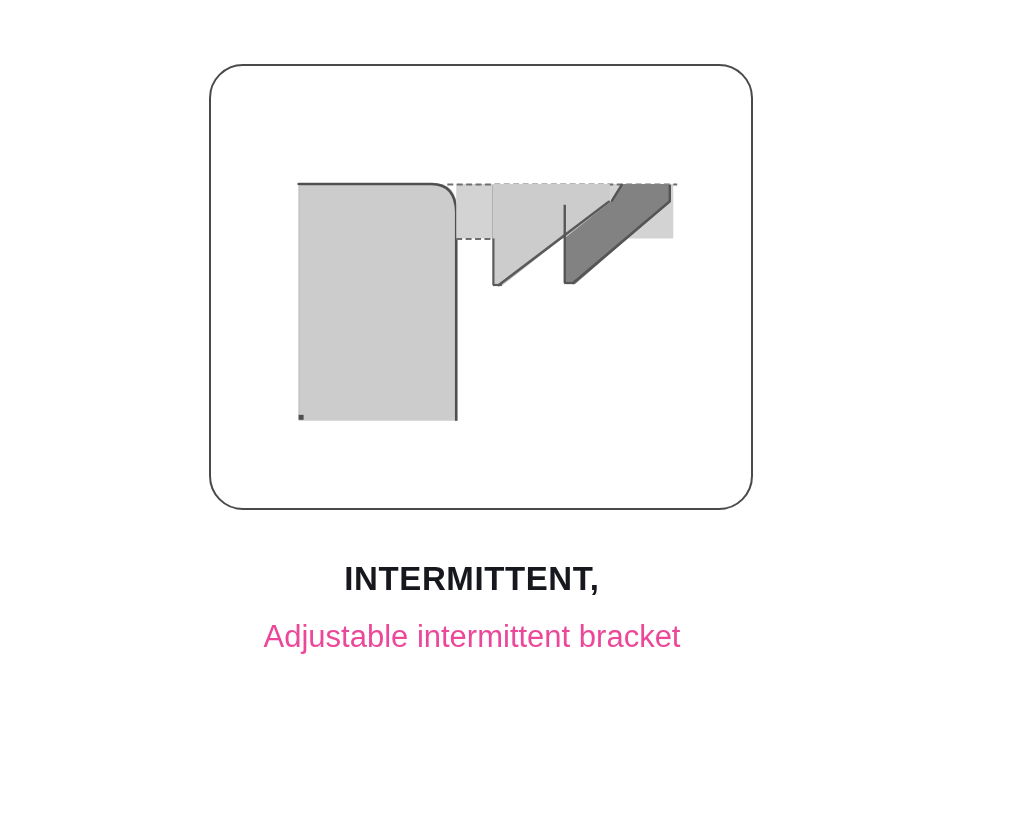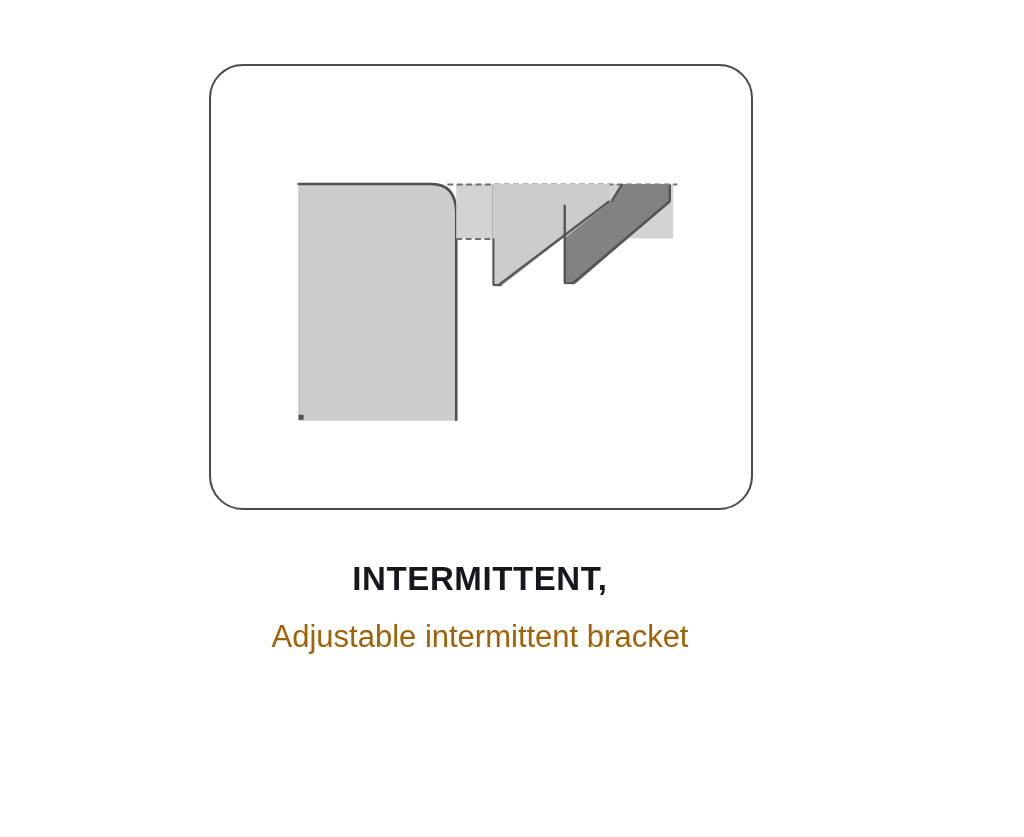--- a/index.html
+++ b/index.html
@@ -42,42 +42,42 @@
     left: 0;
     top: 0;
     width: 100%;
     height: 100%;
     display: block;
   }
 
   
   #caption-block {
     position: absolute;
-    left: 140px;
+    left: 132px;
     top: 560px;
     width: 680px;
     text-align: center;
   }
 
   #caption-title {
     font-family: "Liberation Sans", sans-serif;
     font-size: 33px;
     font-weight: bold;
     letter-spacing: 0.6px;
     color: #16181d;
     line-height: 1.15;
     margin: 0;
     padding: 0;
   }
 
   #caption-subtitle {
     font-family: "Liberation Sans", sans-serif;
     font-size: 31px;
     font-weight: normal;
-    color: #a16207;
+    color: #ec4899;
     line-height: 1.35;
     margin: 18px 0 0 0;
     padding: 0;
     max-width: 600px;
     margin-left: auto;
     margin-right: auto;
   }
 </style>
 </head>
 <body>

